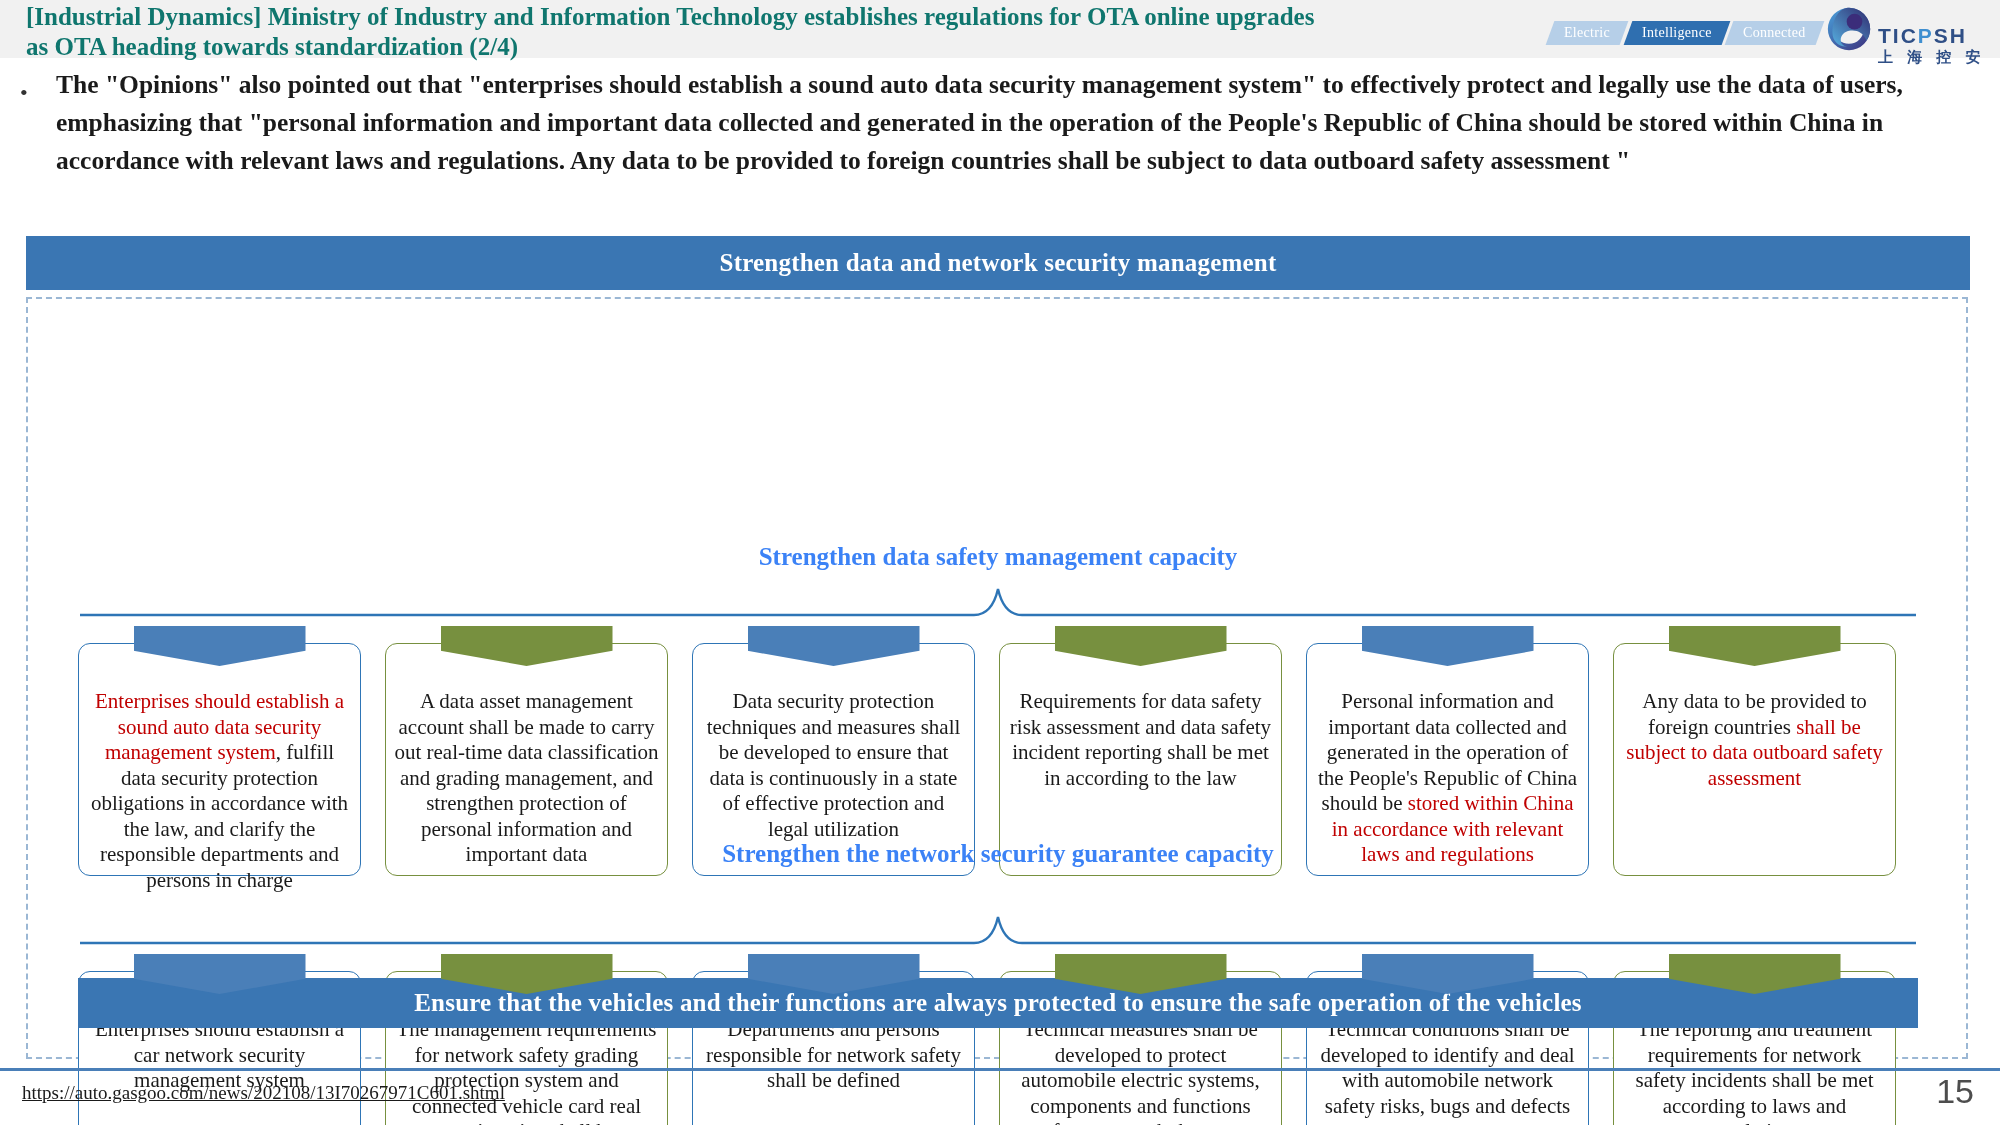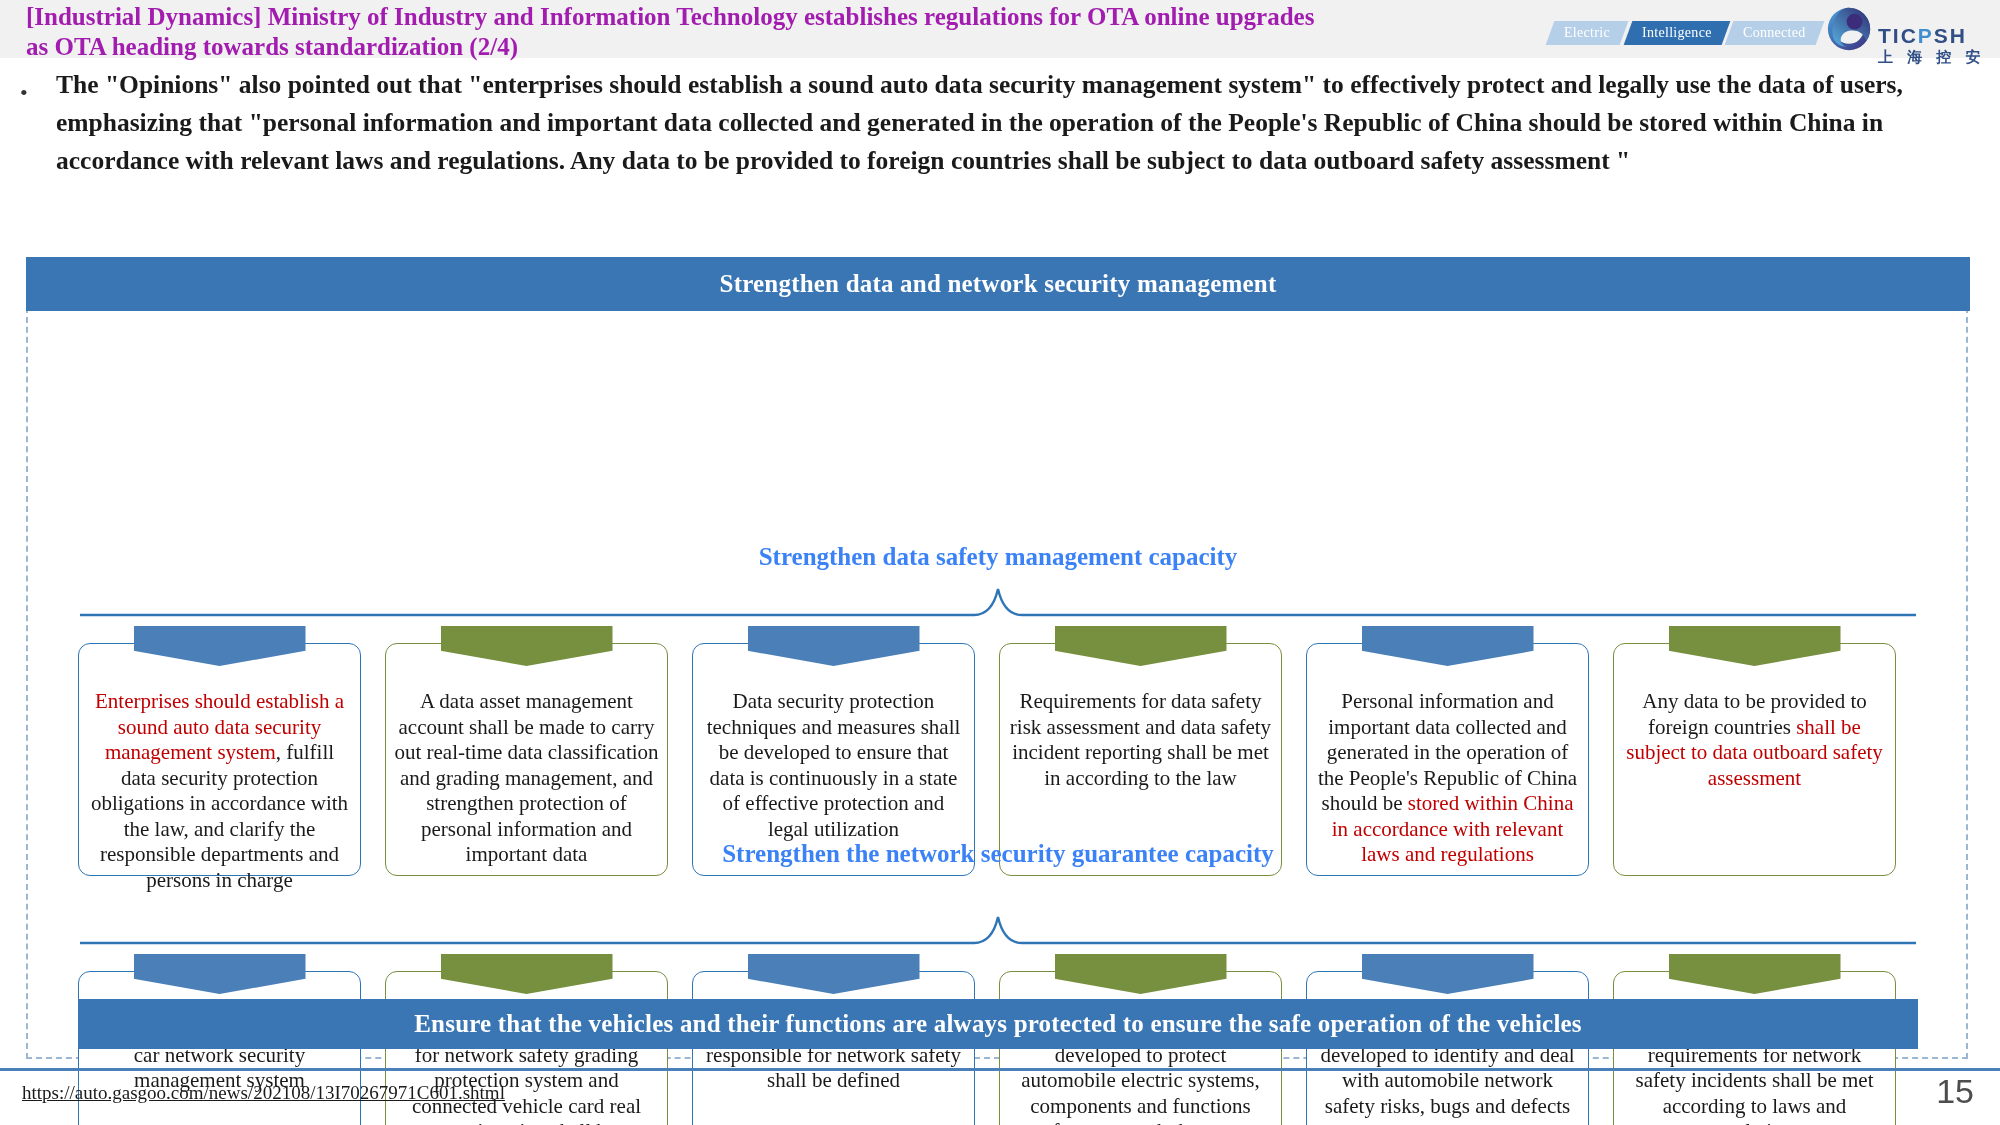--- a/index.html
+++ b/index.html
@@ -12,21 +12,21 @@
   }
   
   #header{
     position:absolute;left:0;top:0;width:2000px;height:58px;
     background:#f1f1f1;
   }
   #header-title{
     position:absolute;left:26px;top:2px;width:1300px;
     font-family:"Liberation Serif", serif;
     font-weight:bold;font-size:25px;line-height:30px;
-    color:#a21caf;
+    color:#0f766e;
   }
   #tagbar{position:absolute;right:176px;top:21px;height:24px;display:flex;}
   .tag{
     height:24px;line-height:24px;color:#ffffff;
     font-family:"Liberation Serif", serif;
     font-size:14px;text-align:center;
     transform:skewX(-20deg);
     margin-right:4px;padding:0 14px;
     letter-spacing:.3px;
   }
@@ -56,21 +56,20 @@
     position:absolute;left:0;top:61px;width:1942px;height:762px;
     border:2px dashed #9bb7d4;box-sizing:border-box;
   }
   .banner{
     position:absolute;
     background:#3a76b3;color:#ffffff;
     font-family:"Liberation Serif", serif;
     font-weight:bold;font-size:25px;
     display:flex;align-items:center;justify-content:center;
     letter-spacing:.2px;
-    margin-top:21px;
   }
   #banner-top{left:0;top:0;width:1944px;height:54px;}
   #banner-bottom{left:52px;top:742px;width:1840px;height:50px;}
   .section-title{
     position:absolute;width:1944px;text-align:center;
     font-family:"Liberation Serif", serif;
     font-weight:bold;font-size:25px;color:#3b82f6;
   }
   #sec-title-1{left:0;top:307px;}
   #sec-title-2{left:0;top:604px;}

